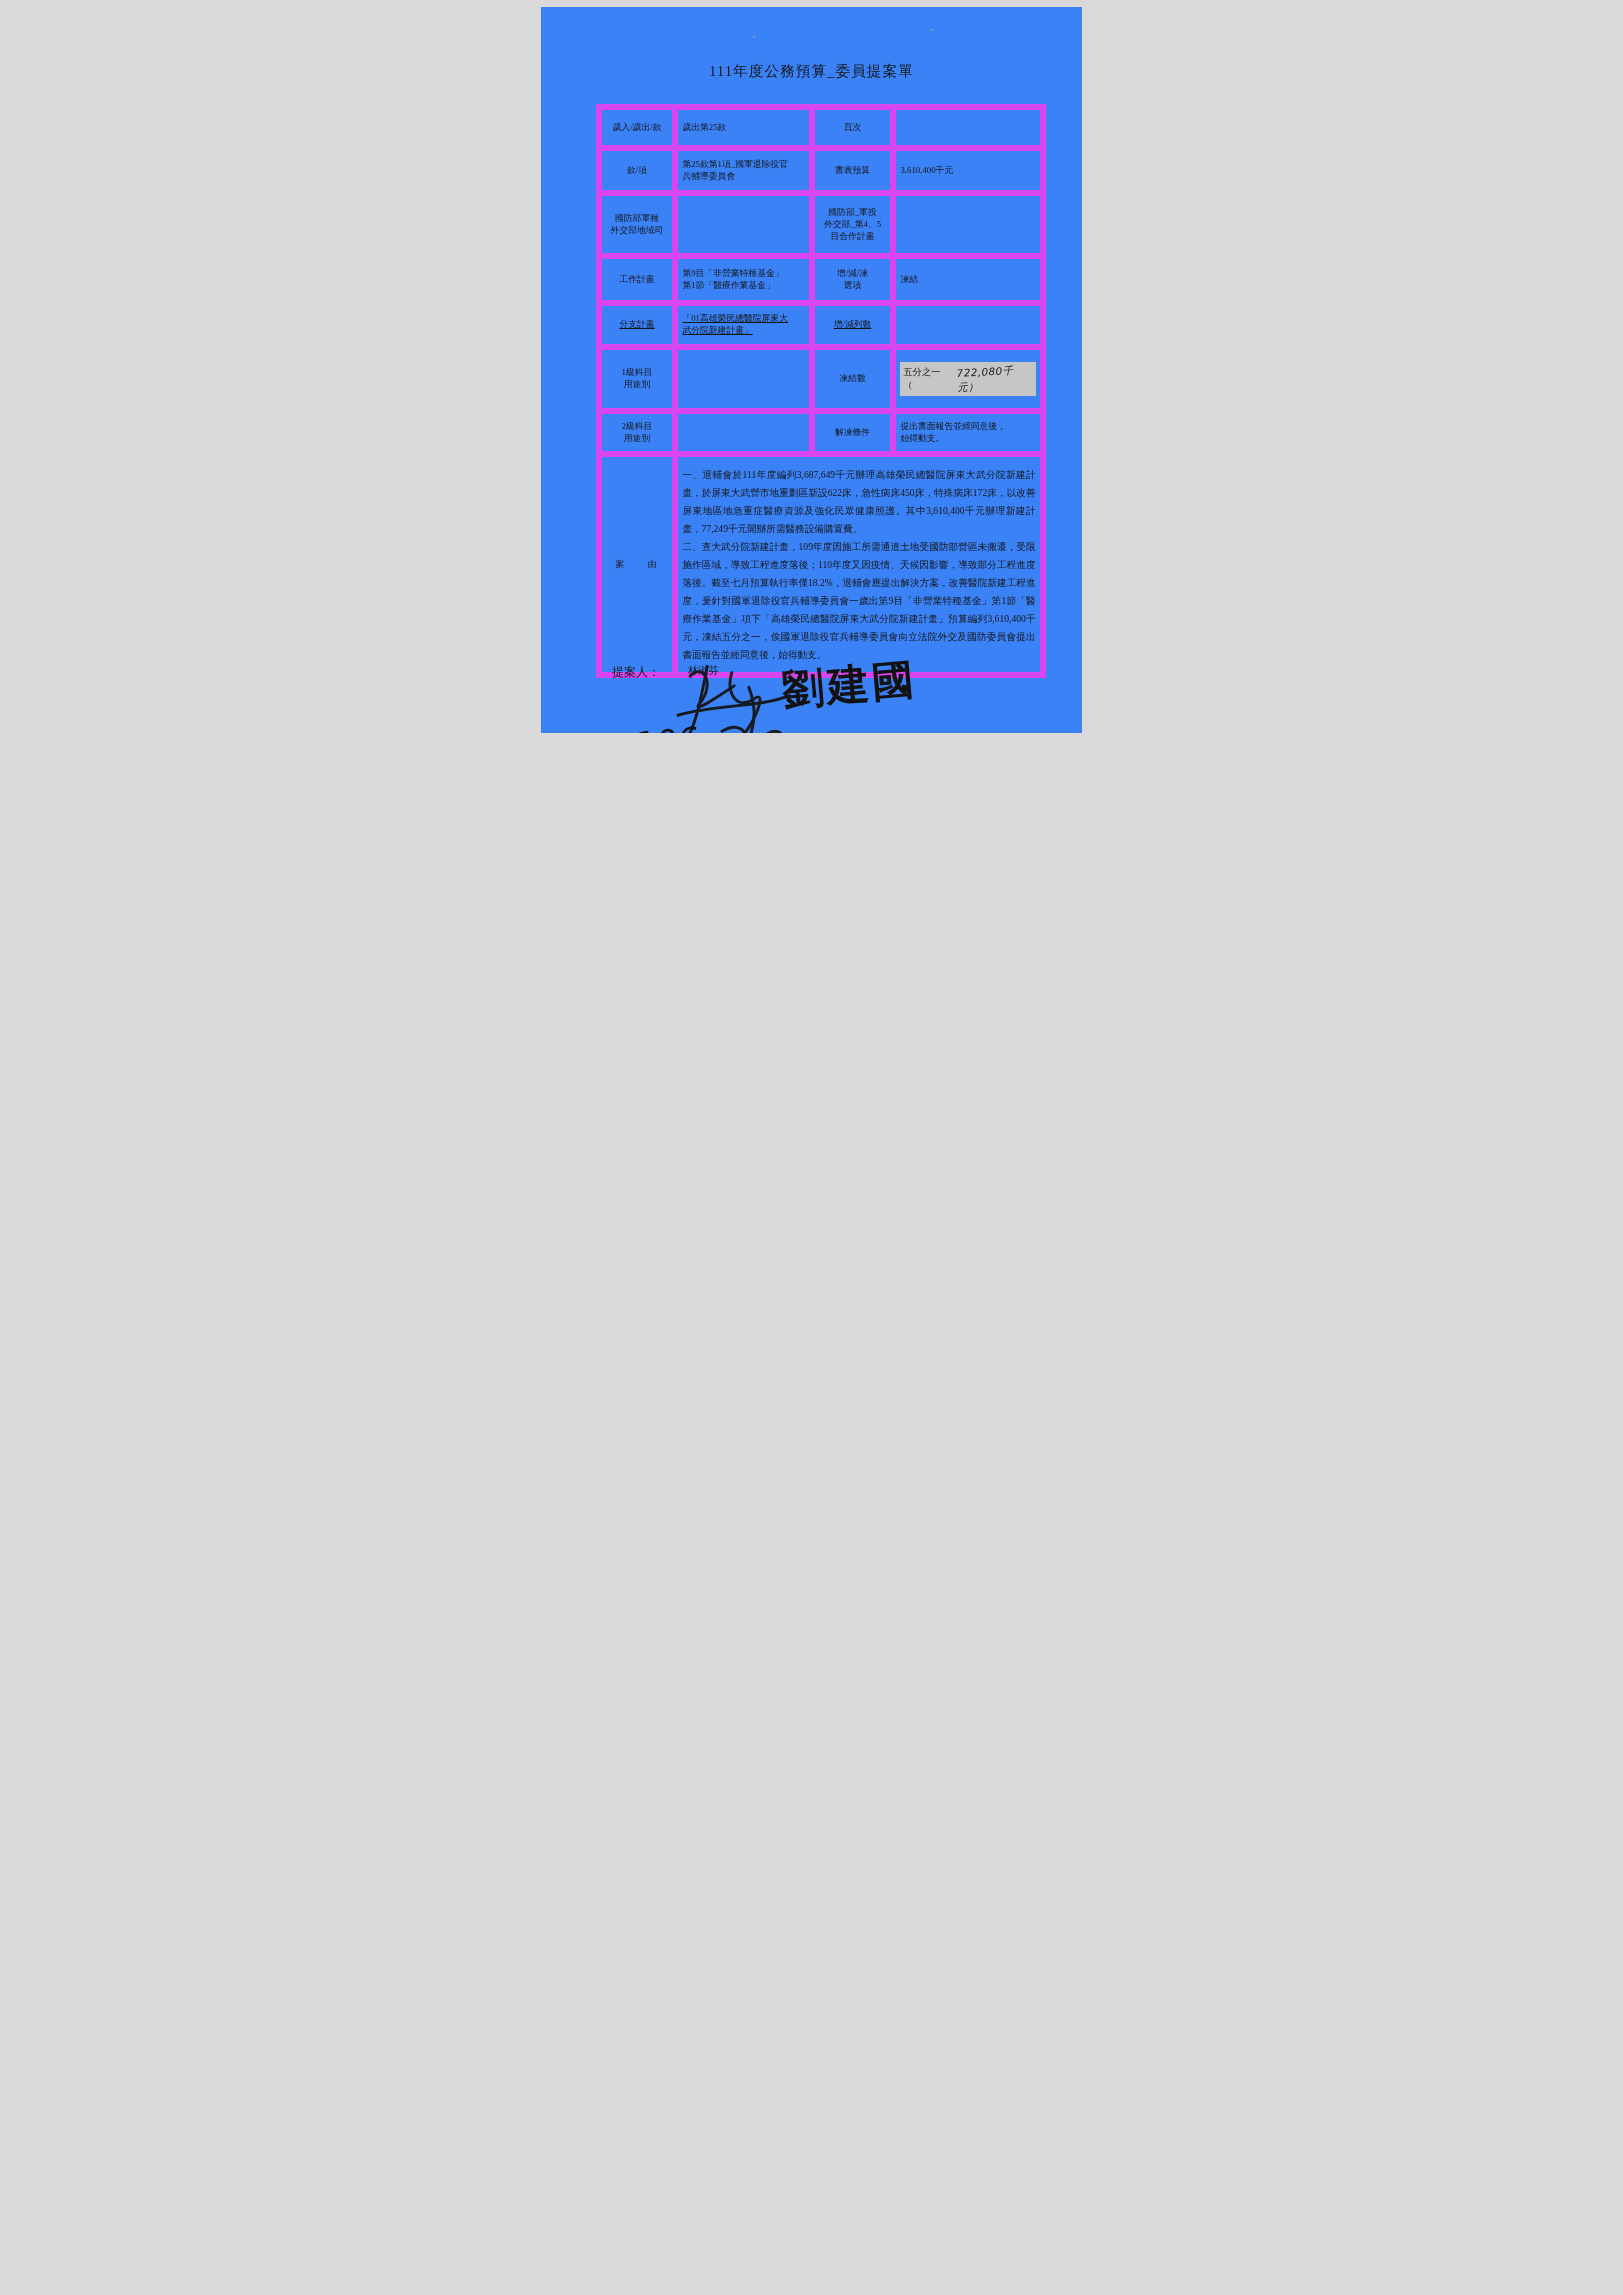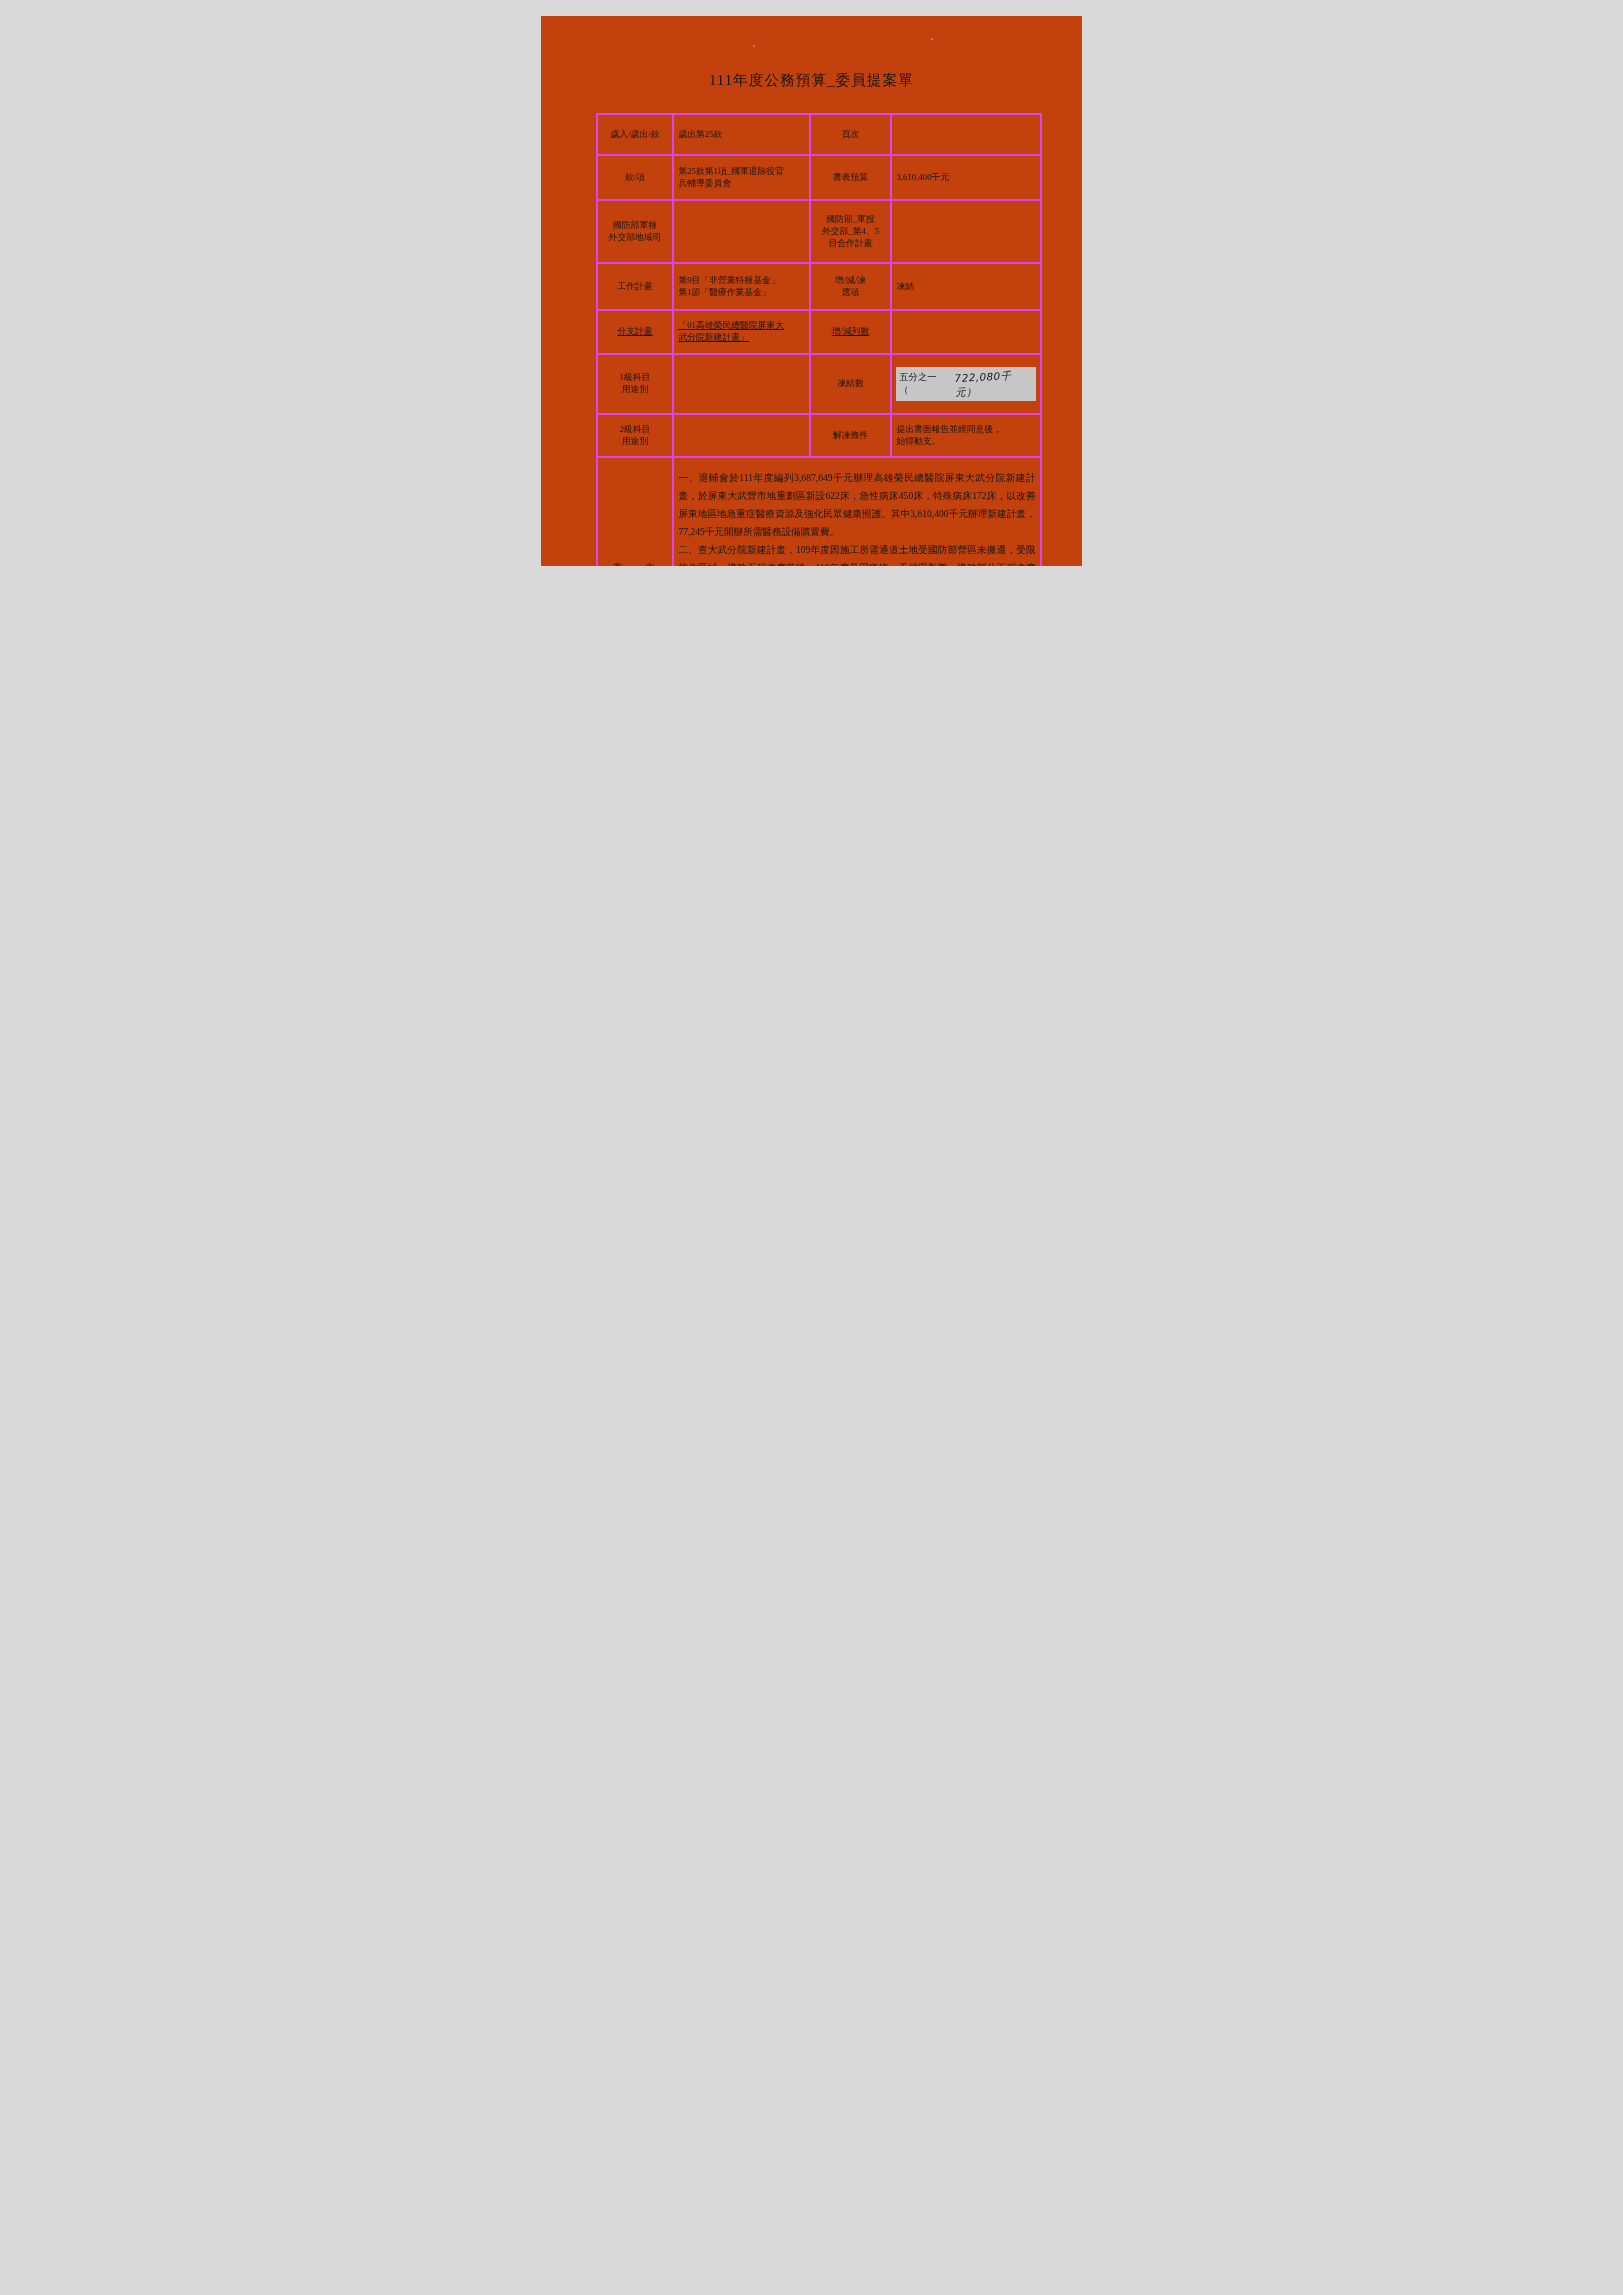--- a/index.html
+++ b/index.html
@@ -1,34 +1,34 @@
 <!DOCTYPE html>
 <html style="font-size:7.8px"><head>
 <meta charset="utf-8">
 <style>
   html,body { margin:0; padding:0; background:#d9d9d9; }
   .page {
     position:relative;
-    width:541px; height:550px;
-    margin:16px auto;
-    background:#c2410c;
+    width:541px; height:726px;
+    margin:7px auto;
+    background:#3b82f6;
     font-family:"Liberation Serif","DejaVu Serif",serif;
     color:#161616;
     overflow:hidden;
   }
   .title {
     position:absolute; top:55px; left:0; width:100%;
     text-align:center; font-size:14.7px; letter-spacing:1px;
   }
   table.form {
     position:absolute; top:97px; left:55px;
     width:444px; border-collapse:collapse; table-layout:fixed;
   }
   table.form td {
-    border:2px solid #d946ef;
+    border:6px solid #d946ef;
     font-size:8.8px;
     padding:2px 4.4px;
     vertical-align:middle;
     overflow:hidden;
   }
   .lab { text-align:center; white-space:pre-line; }
   .val { text-align:left;  white-space:pre-line; }
   tr.r1 { height:41px; }
   tr.r2 { height:45px; }
   tr.r3 { height:63px; }

